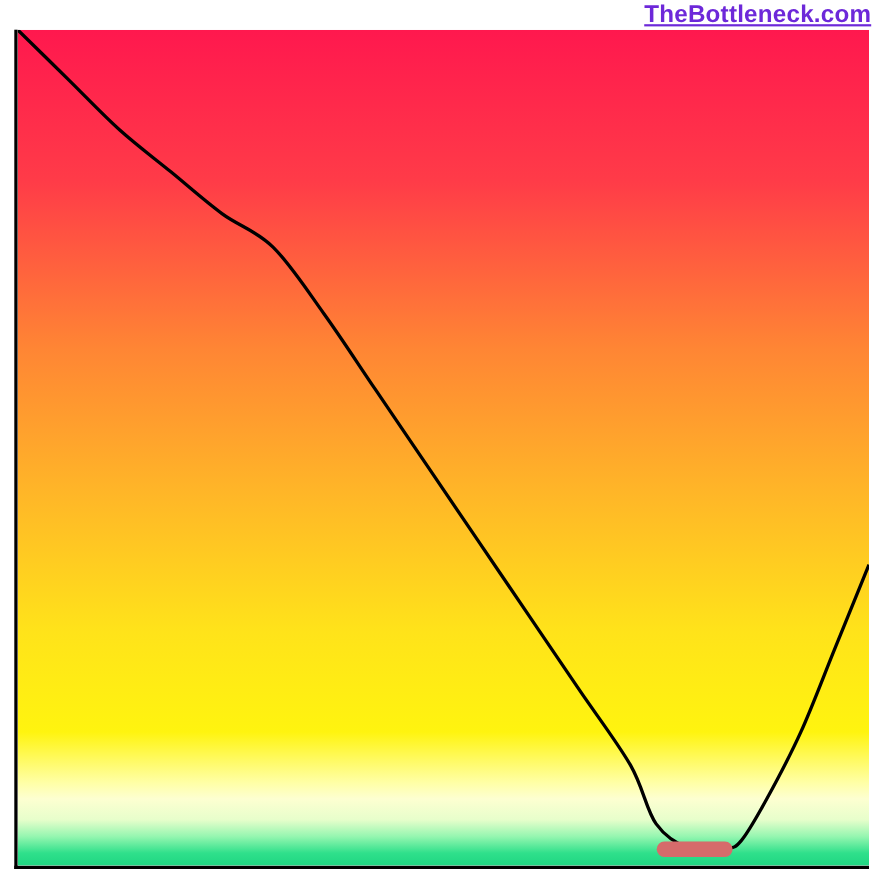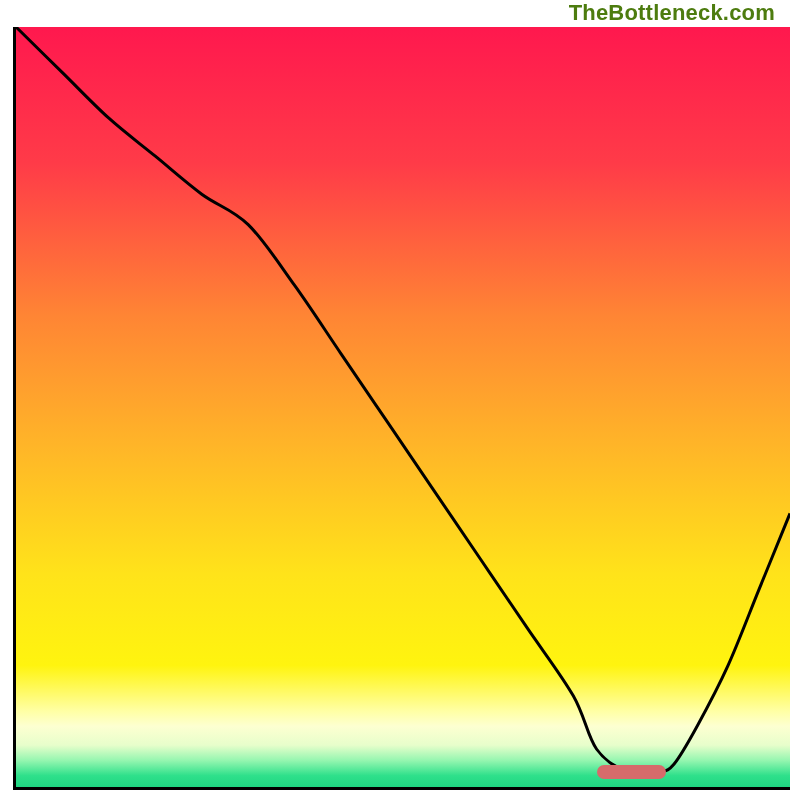--- a/index.html
+++ b/index.html
@@ -12,24 +12,25 @@
   }
   .frame {
     position: relative;
     width: 800px;
     height: 800px;
     box-sizing: border-box;
   }
   .watermark {
     position: absolute;
     top: 0;
-    right: 25px;
+    right: 8px;
     font: bold 22px Arial, Helvetica, sans-serif;
-    color: #4d7c0f;
+    color: #6d28d9;
     letter-spacing: 0.2px;
+    text-decoration: underline;
   }
   .plot {
     position: absolute;
     left: 13px;
     top: 27px;
     width: 777px;
     height: 763px;
     border-left: 3px solid #000;
     border-bottom: 3px solid #000;
     box-sizing: border-box;

